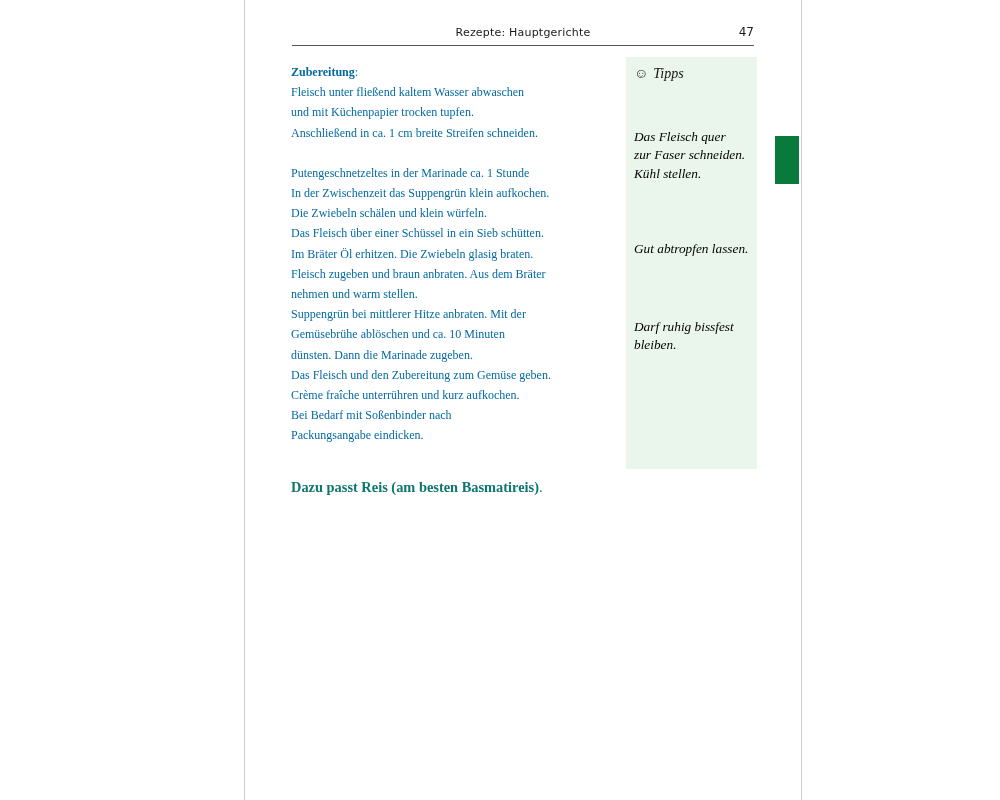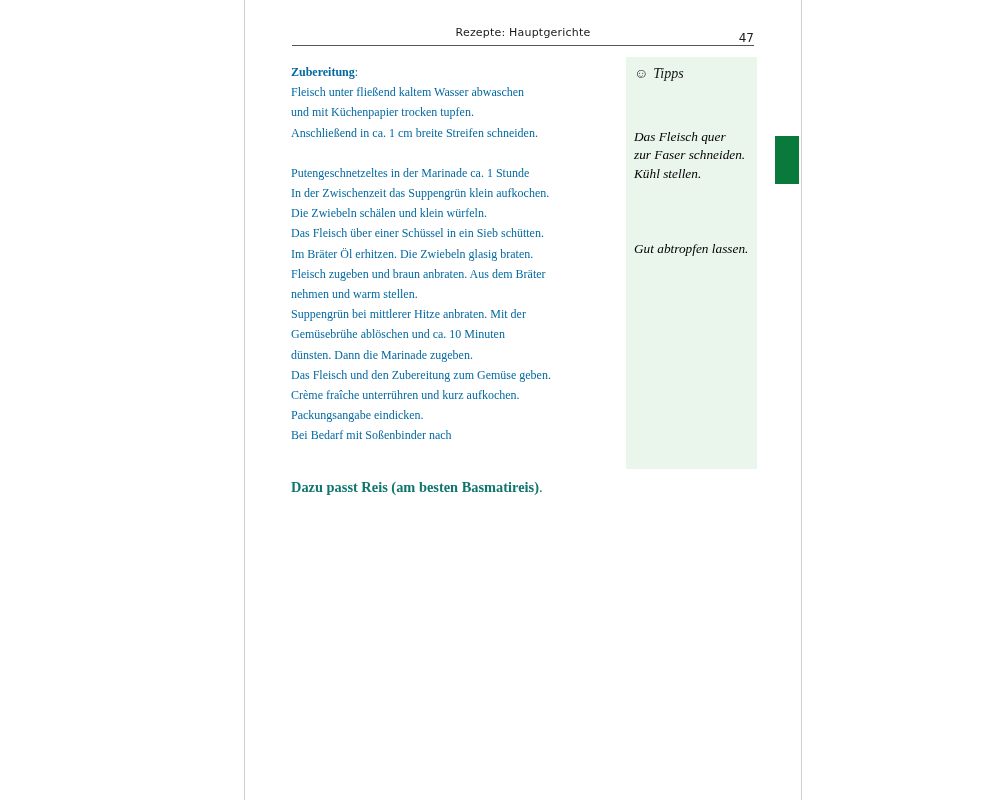--- a/index.html
+++ b/index.html
@@ -49,21 +49,21 @@
     width: 462px;
     text-align: center;
     font-family: "DejaVu Sans", sans-serif;
     font-size: 11px;
     color: #1a1a1a;
     letter-spacing: 0.2px;
   }
   #page-number {
     position: absolute;
     left: 47px;
-    top: 31px;
+    top: 25px;
     width: 462px;
     text-align: right;
     font-family: "DejaVu Sans", sans-serif;
     font-size: 12px;
     color: #1a1a1a;
   }
 
   
   #main-col {
     position: absolute;
@@ -173,31 +173,33 @@
       <div class="para">Die Zwiebeln schälen und klein würfeln.</div>
       <div class="para">Das Fleisch über einer Schüssel in ein Sieb schütten.</div>
       <div class="para">Im Bräter Öl erhitzen. Die Zwiebeln glasig braten.</div>
       <div class="para">Fleisch zugeben und braun anbraten. Aus dem Bräter</div>
       <div class="para">nehmen und warm stellen.</div>
       <div class="para">Suppengrün bei mittlerer Hitze anbraten. Mit der</div>
       <div class="para">Gemüsebrühe ablöschen und ca. 10 Minuten</div>
       <div class="para">dünsten. Dann die Marinade zugeben.</div>
       <div class="para">Das Fleisch und den Zubereitung zum Gemüse geben.</div>
       <div class="para">Crème fraîche unterrühren und kurz aufkochen.</div>
+      <div class="para">Bei Bedarf mit Soßenbinder nach</div>
       <div class="para">Packungsangabe eindicken.</div>
-      <div class="para">Bei Bedarf mit Soßenbinder nach</div>
     </div>
 
     <div id="dazu"><span class="bold">Dazu passt Reis (am besten Basmatireis)</span><span>.</span></div>
 
     <div id="tips-box">
       <div id="tips-head"><span id="tips-smiley">☺</span><span>Tipps</span></div>
       <div class="tip" id="tip-0" style="white-space: pre-line;">Das Fleisch quer
 zur Faser schneiden.
 Kühl stellen.</div>
       <div class="tip" id="tip-1" style="white-space: pre-line;">Gut abtropfen lassen.</div>
+      <div class="tip" id="tip-2" style="white-space: pre-line;">Darf ruhig bissfest
+bleiben.</div>
     </div>
 
   </div>
 
   <div id="green-tab"></div>
 
 </div>
 
 </body></html>

